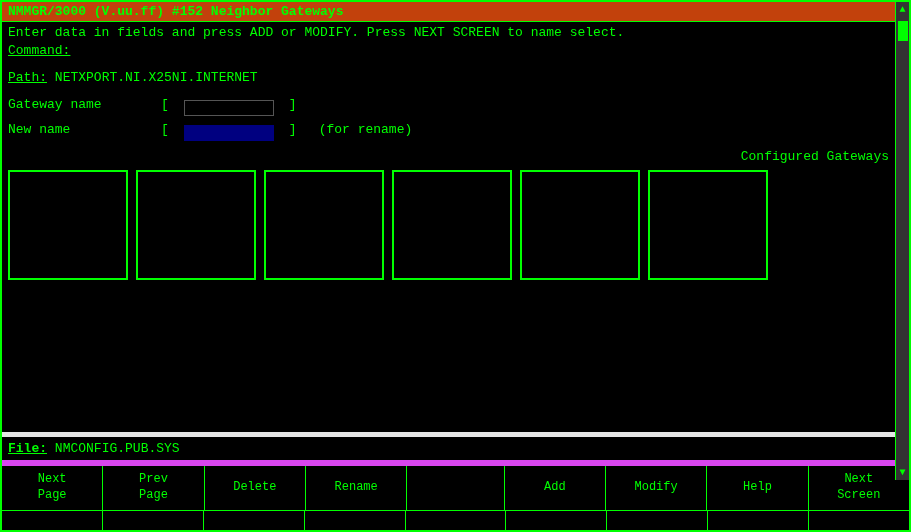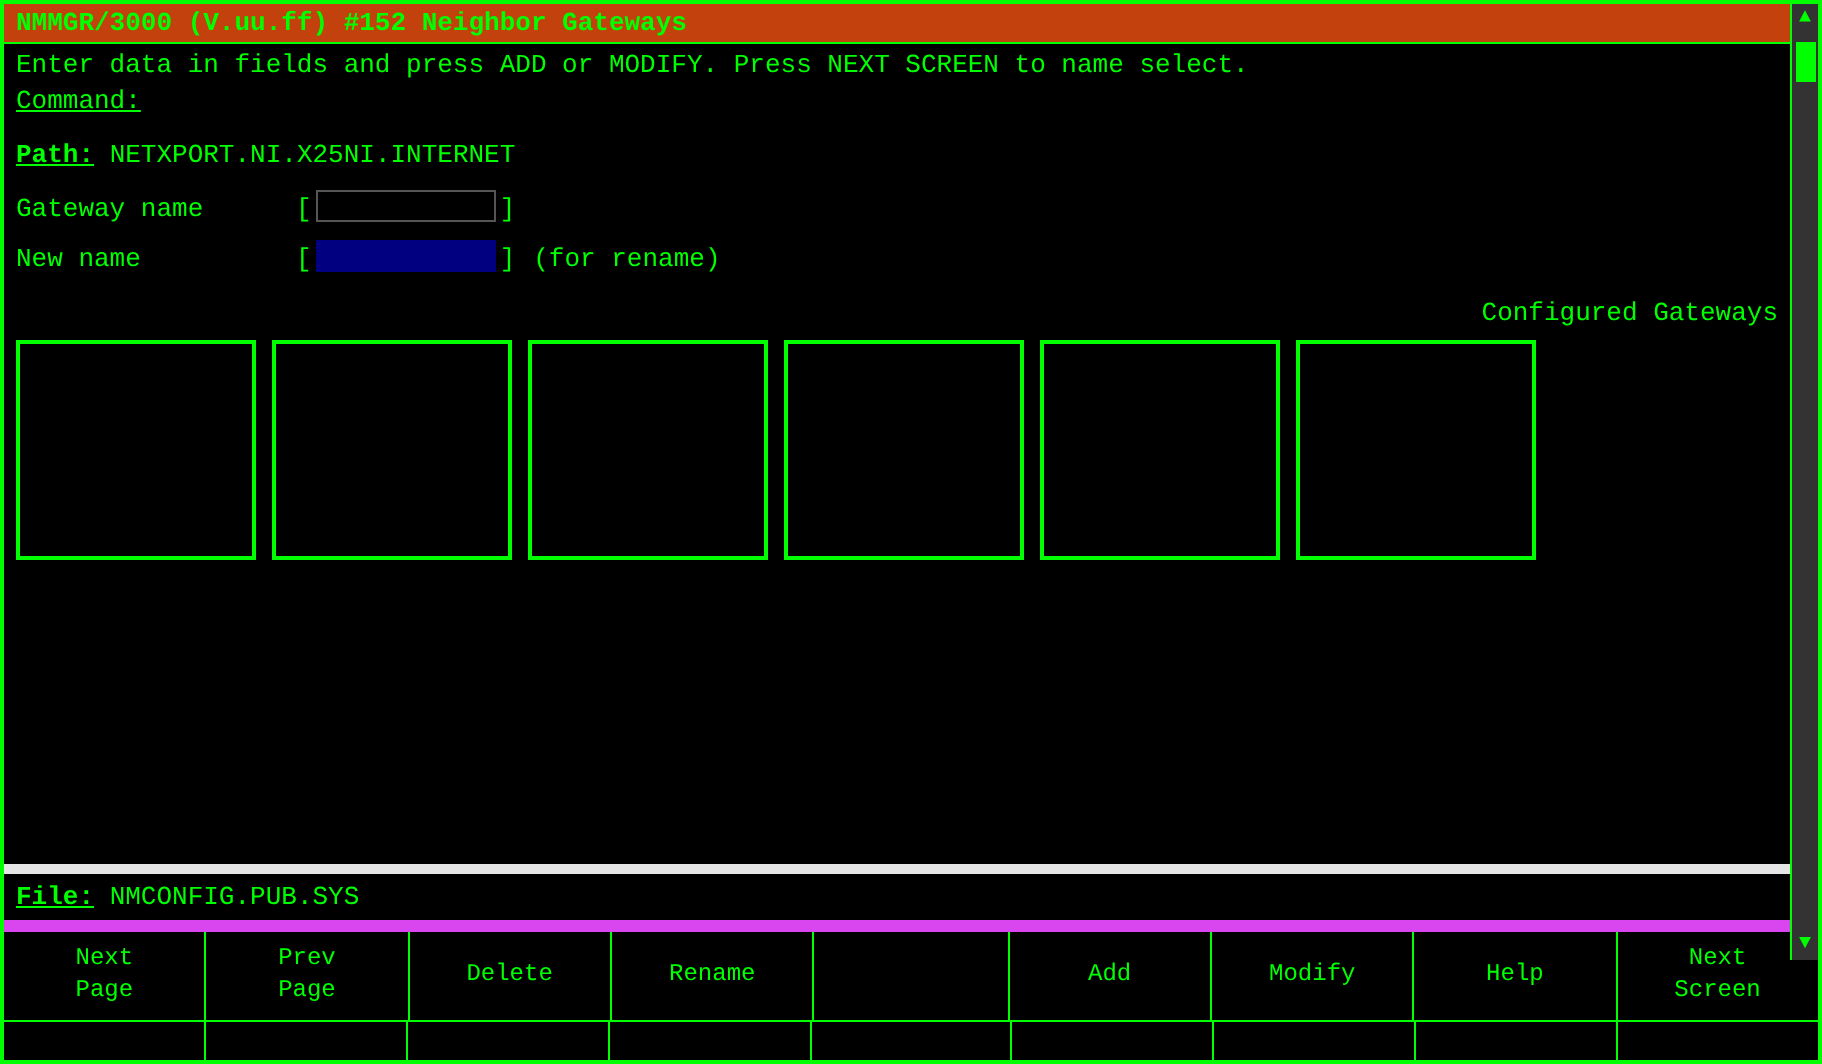--- a/index.html
+++ b/index.html
@@ -84,32 +84,33 @@
       overflow: hidden;
     }
 
     .path-line {
       margin-bottom: 10px;
       margin-top: 4px;
     }
 
     .path-label {
       text-decoration: underline;
-      font-weight: bold;
+      font-weight: normal;
     }
 
     .form-section {
       margin-bottom: 8px;
     }
 
     .form-row {
       display: flex;
-      align-items: flex-start;
+      align-items: flex-end;
       margin-bottom: 4px;
       line-height: 1.6;
+      gap: 13px;
     }
 
     .form-label {
       width: 140px;
       display: inline-block;
     }
 
     .rename-hint {
       margin-left: 9px;
     }

